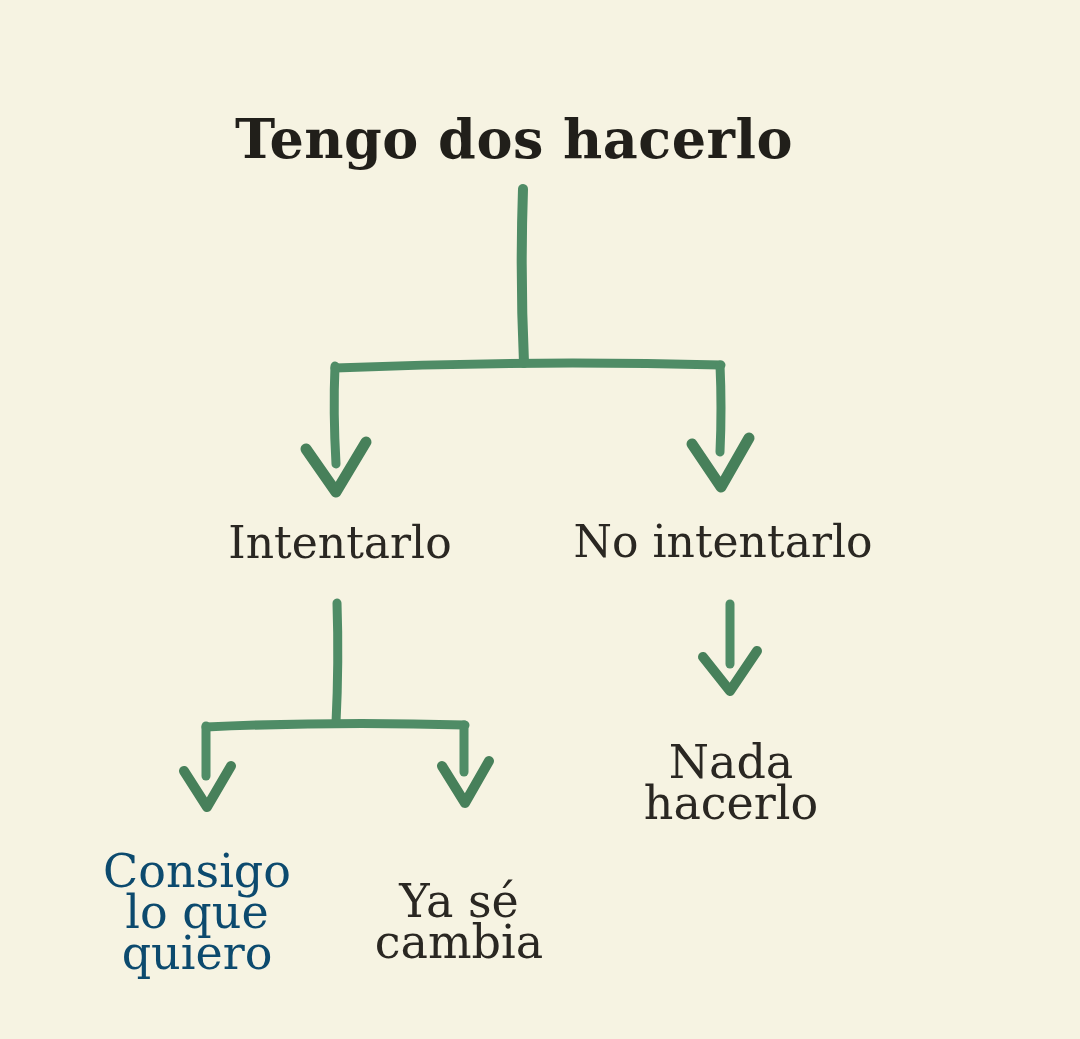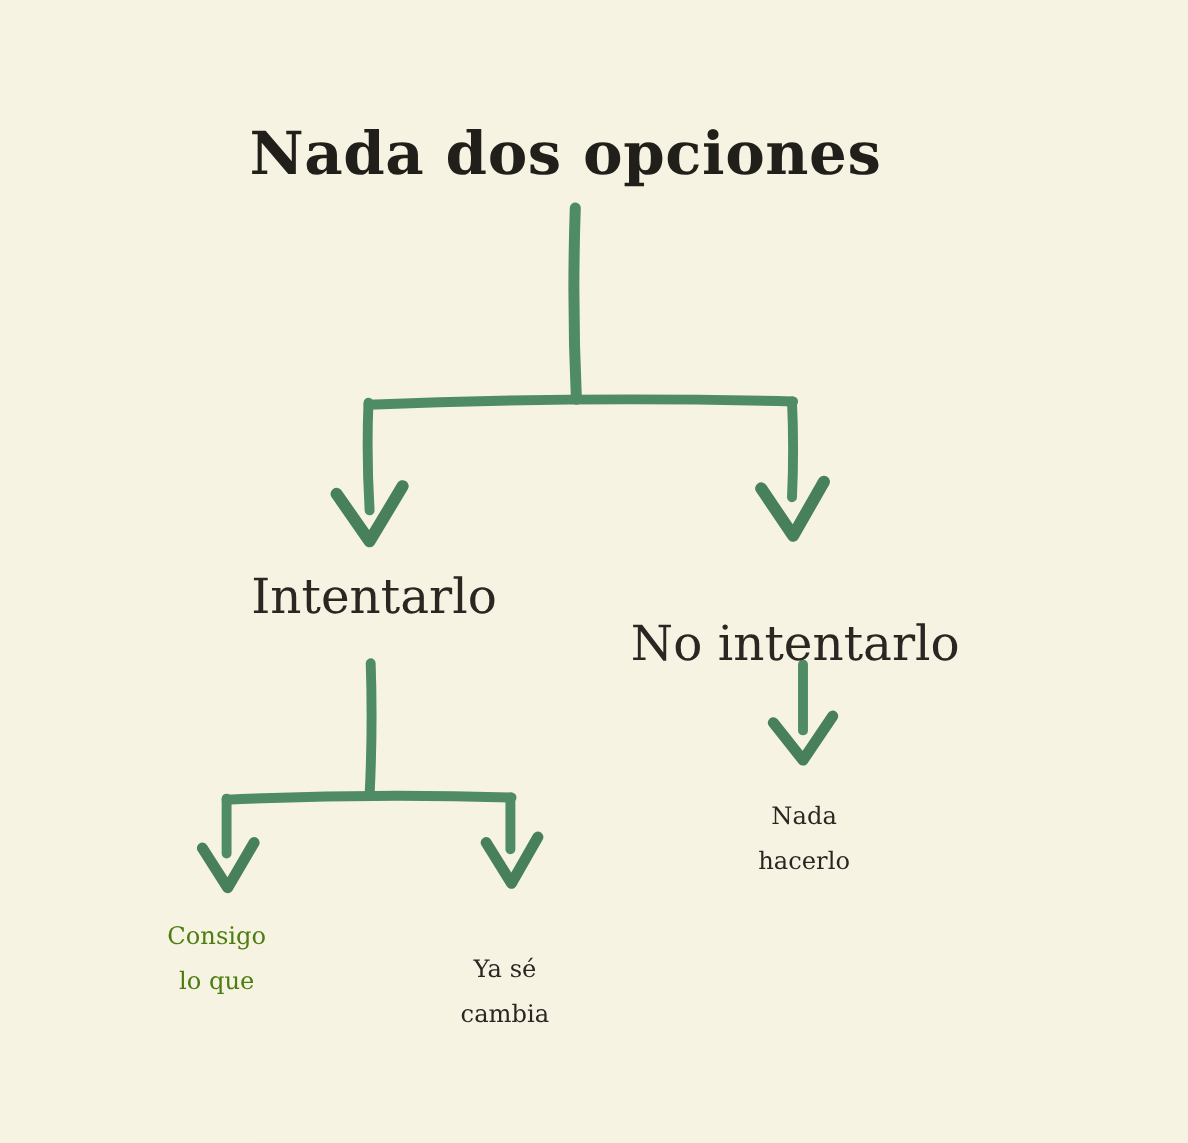--- a/index.html
+++ b/index.html
@@ -29,23 +29,24 @@
   .title {
     font-size: 54px;
     font-weight: bold;
     letter-spacing: 0.5px;
   }
   .branch-label {
     font-size: 44px;
     font-weight: 400;
   }
   .outcome-label {
-    font-size: 22px;
+    font-size: 46px;
     line-height: 41px;
     font-weight: 400;
+    margin-top: 20px;
   }
   .outcome-label span {
     display: block;
   }
 </style>
 </head>
 <body>
 
 <div class="canvas" style="background-color: rgb(246, 243, 226);">
 
@@ -68,34 +69,35 @@
     <path d="M 206 726 L 206 776" stroke-width="9" stroke="#4f8c66"></path>
     <path d="M 184 771 L 207 807 L 231 766" stroke-width="10" stroke="#47805a"></path>
 
     <path d="M 464 725 L 464 772" stroke-width="9" stroke="#4f8c66"></path>
     <path d="M 442 766 L 465 803 L 489 761" stroke-width="10" stroke="#47805a"></path>
 
     <path d="M 730 604 L 730 664" stroke-width="9" stroke="#4f8c66"></path>
     <path d="M 703 657 L 730 691 L 757 651" stroke-width="10" stroke="#47805a"></path>
   </svg>
 
-  <div class="label title" style="left: 514px; top: 107px; color: rgb(33, 31, 26);">Nada dos opciones</div>
+  <div class="label title" style="left: 514px; top: 107px; color: rgb(33, 31, 26);">Tengo dos hacerlo</div>
 
   <div class="label branch-label" style="left: 340px; top: 517px; color: rgb(42, 39, 34);">Intentarlo</div>
 
-  <div class="label branch-label" style="left: 723px; top: 516px; color: rgb(42, 39, 34); margin-top: 44px;">No intentarlo</div>
+  <div class="label branch-label" style="left: 723px; top: 516px; color: rgb(42, 39, 34);">No intentarlo</div>
 
   <div class="label outcome-label" style="left: 731px; top: 722px; color: rgb(42, 39, 34);">
     <span>Nada</span>
     <span>hacerlo</span>
   </div>
 
-  <div class="label outcome-label" style="left: 197px; top: 831px; color: #4d7c0f;">
+  <div class="label outcome-label" style="left: 197px; top: 831px; color: #0c4a6e;">
     <span>Consigo</span>
     <span>lo que</span>
+    <span>quiero</span>
   </div>
 
   <div class="label outcome-label" style="left: 459px; top: 861px; color: rgb(42, 39, 34);">
     <span>Ya sé</span>
     <span>cambia</span>
   </div>
 
 </div>
 
 </body></html>

